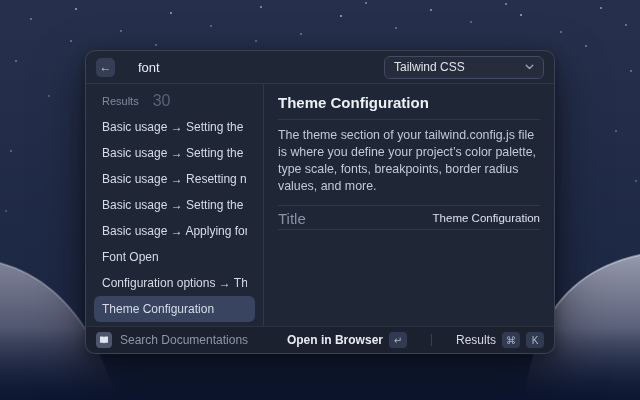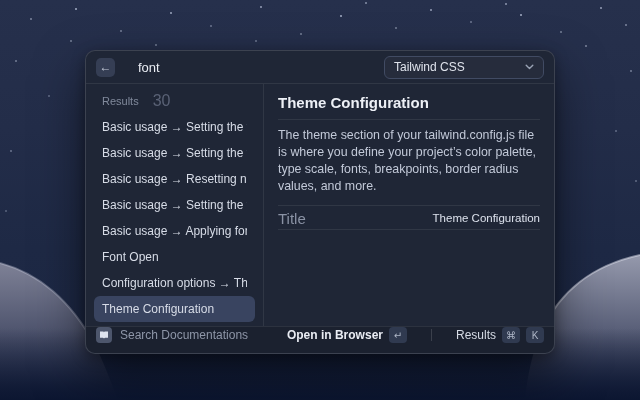--- a/index.html
+++ b/index.html
@@ -97,21 +97,21 @@
   .detail h1{font-size:15px;font-weight:bold;color:#edf0f6;margin:2px 0 8px;}
   .hr{border-top:1px solid var(--panel-border);margin:0 0 4px;}
   .para{font-size:12.4px;line-height:17px;color:var(--text-secondary);margin:7px 0 10px;}
   .meta{border-top:1px solid var(--panel-border);margin-top:2px;padding-top:3px;}
   .meta-row{height:19px;display:flex;align-items:center;}
   .meta-row.divider-after{border-bottom:1px solid var(--panel-border);padding-bottom:2px;margin-bottom:2px;height:21px;}
   .meta-label{font-size:15px;color:var(--text-muted);}
   .meta-value{margin-left:auto;display:flex;align-items:center;gap:5px;font-size:11.5px;color:#dce1ec;}
   
   .footer{
-    height:27px;flex:0 0 27px;display:flex;align-items:flex-start;
+    height:27px;flex:0 0 27px;display:flex;align-items:center;
     padding:0 10px;border-top:1px solid var(--panel-border);
     background:rgba(0,0,0,.12);
   }
   .footer-left{display:flex;align-items:center;gap:8px;}
   .app-icon svg{display:block;}
   .app-label{font-size:12px;color:#8e96a8;}
   .footer-right{margin-left:auto;display:flex;align-items:center;gap:24px;}
   .action{display:flex;align-items:center;gap:6px;cursor:pointer;background:none;border:none;padding:0;}
   .action-label{font-size:12px;color:#d6dbe5;font-family:"Liberation Sans","DejaVu Sans",sans-serif;}
   .action-label.strong{font-weight:bold;color:#e9ecf3;}

